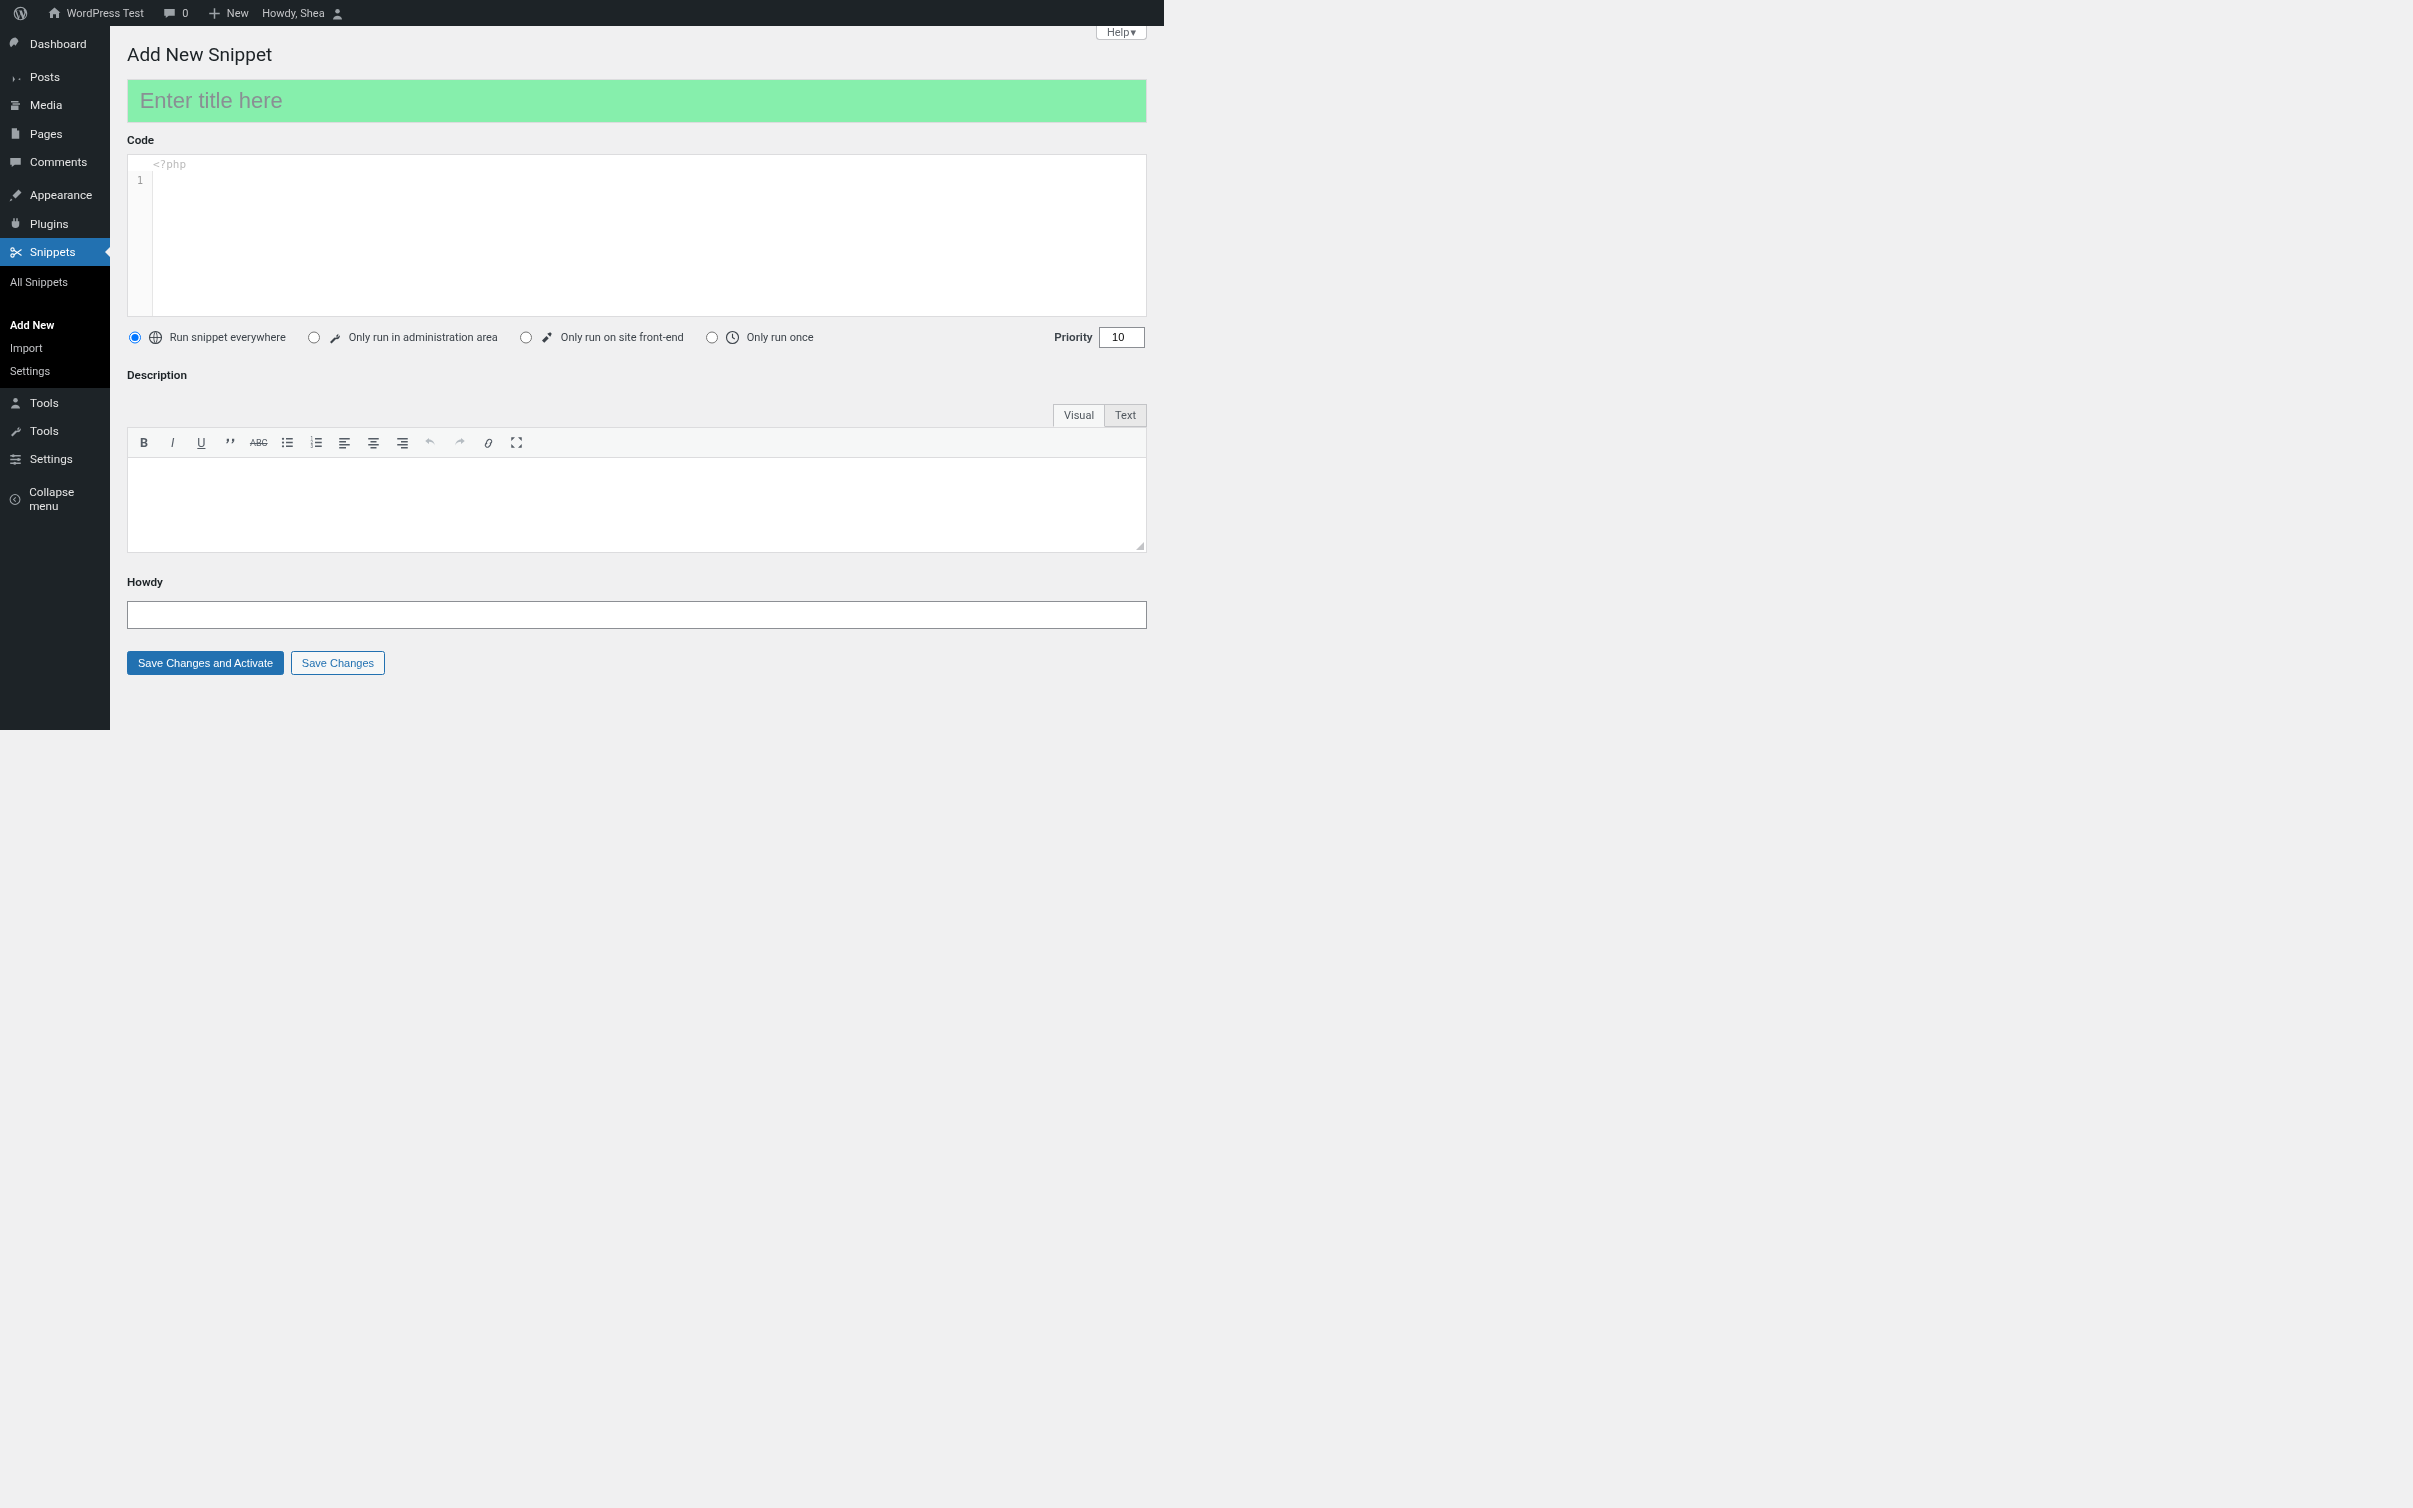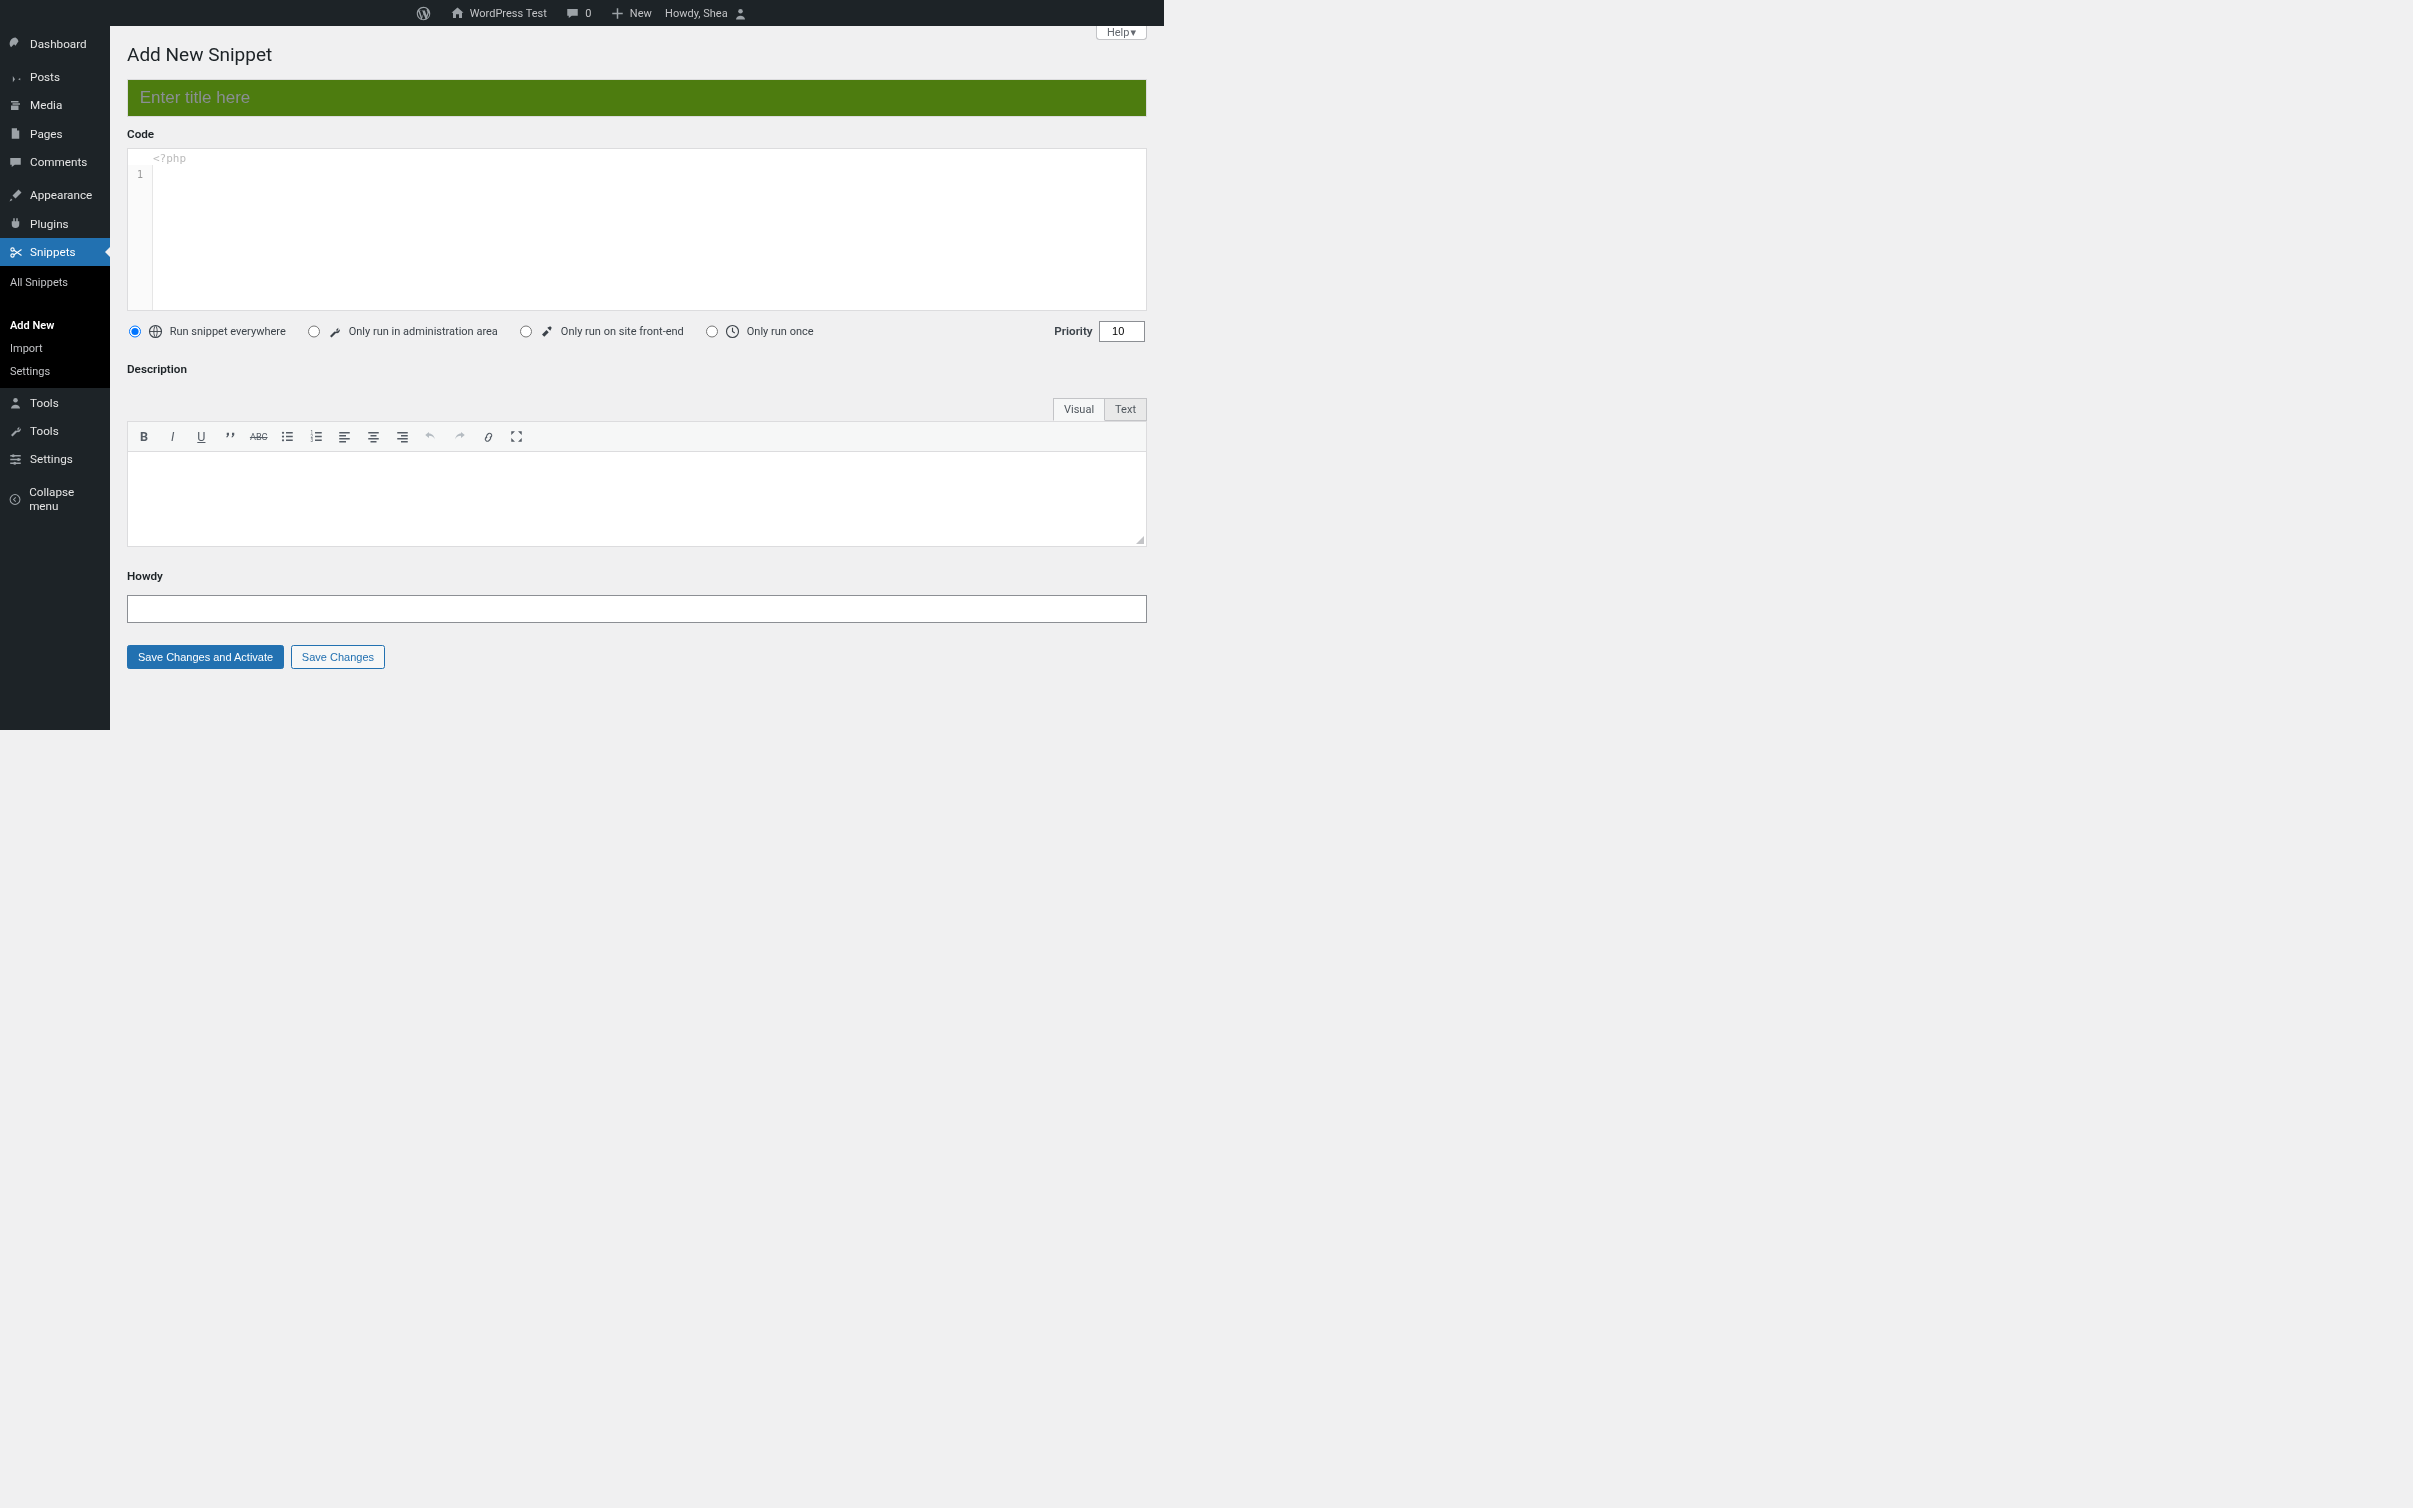--- a/index.html
+++ b/index.html
@@ -1,19 +1,19 @@
 <!DOCTYPE html>
 <html style="font-size:13.4px"><head>
 <meta charset="utf-8">
 <style>
 * { box-sizing: border-box; margin: 0; padding: 0; }
 body { font-family: -apple-system, BlinkMacSystemFont, "Segoe UI", Roboto, sans-serif; font-size: 11px; color: #3c434a; background: #f0f0f1; width: 1164px; }
 
 
-.admin-bar { height: 26px; background: #1d2327; color: #c3c4c7; display: flex; align-items: center; justify-content: center; padding: 0 6.7px; font-size: 11px; }
+.admin-bar { height: 26px; background: #1d2327; color: #c3c4c7; display: flex; align-items: center; justify-content: flex-start; padding: 0 6.7px; font-size: 11px; }
 .admin-bar-left, .admin-bar-right { display: flex; align-items: center; gap: 5px; height: 100%; }
 .ab-item { display: flex; align-items: center; gap: 5px; padding: 0 6.7px; height: 100%; color: #c3c4c7; cursor: pointer; }
 .ab-item svg { width: 15px; height: 15px; fill: #9ca2a7; }
 .admin-bar-right .ab-item svg { fill: #9ca2a7; }
 
 
 .wrap { display: flex; }
 .sidebar { width: 110px; background: #1d2327; min-height: 704px; color: #fff; padding-top: 3.4px; }
 .menu-item { display: flex; align-items: center; gap: 6.7px; padding: 6.7px 8.4px; font-size: 11.7px; color: #e5e5e5; cursor: pointer; position: relative; }
 .menu-item svg { width: 15px; height: 15px; fill: #9ca2a7; }
@@ -25,21 +25,21 @@
 .submenu-item { padding: 5px 10px; font-size: 11px; color: #c3c4c7; cursor: pointer; }
 .submenu-item.current { color: #fff; font-weight: 600; margin-top: 20px; }
 
 
 .content { flex: 1; background: #f0f0f1; padding: 0 17px 34px 17px; position: relative; }
 .help-tab { position: absolute; top: 0; right: 17px; background: #fff; border: 0.8px solid #c3c4c7; border-top: none; border-radius: 0 0 3.4px 3.4px; padding: 0 10px; font-size: 11px; color: #646970; display: flex; align-items: center; gap: 1px; cursor: pointer; }
 h1.page-title { font-size: 19px; font-weight: 400; color: #1d2327; padding: 17px 0 12.6px; }
 h2.section { font-size: 11.7px; font-weight: 600; color: #1d2327; margin: 10px 0 6.7px; }
 
 
-.title-input { width: 100%; padding: 8.4px 11.7px; font-size: 17px; border: 0.8px solid #dcdcde; background: #4d7c0f; outline: none; }
+.title-input { width: 100%; padding: 8.4px 11.7px; font-size: 22px; border: 0.8px solid #dcdcde; background: #86efac; outline: none; }
 .title-input::placeholder { color: #8a8f94; }
 
 
 .code-editor { border: 0.8px solid #dcdcde; background: #fff; position: relative; height: 163px; display: flex; flex-direction: column; }
 .code-prefix { padding: 3.4px 8.4px 0 25px; color: #bbb; font-family: monospace; font-size: 11px; border-bottom: none; }
 .code-body { flex: 1; display: flex; }
 .gutter { width: 25px; border-right: 0.8px solid #e6e6e6; text-align: center; color: #999; font-family: monospace; font-size: 10px; padding-top: 3.4px; background: #fafafa; }
 .code-area { flex: 1; }
 
 

